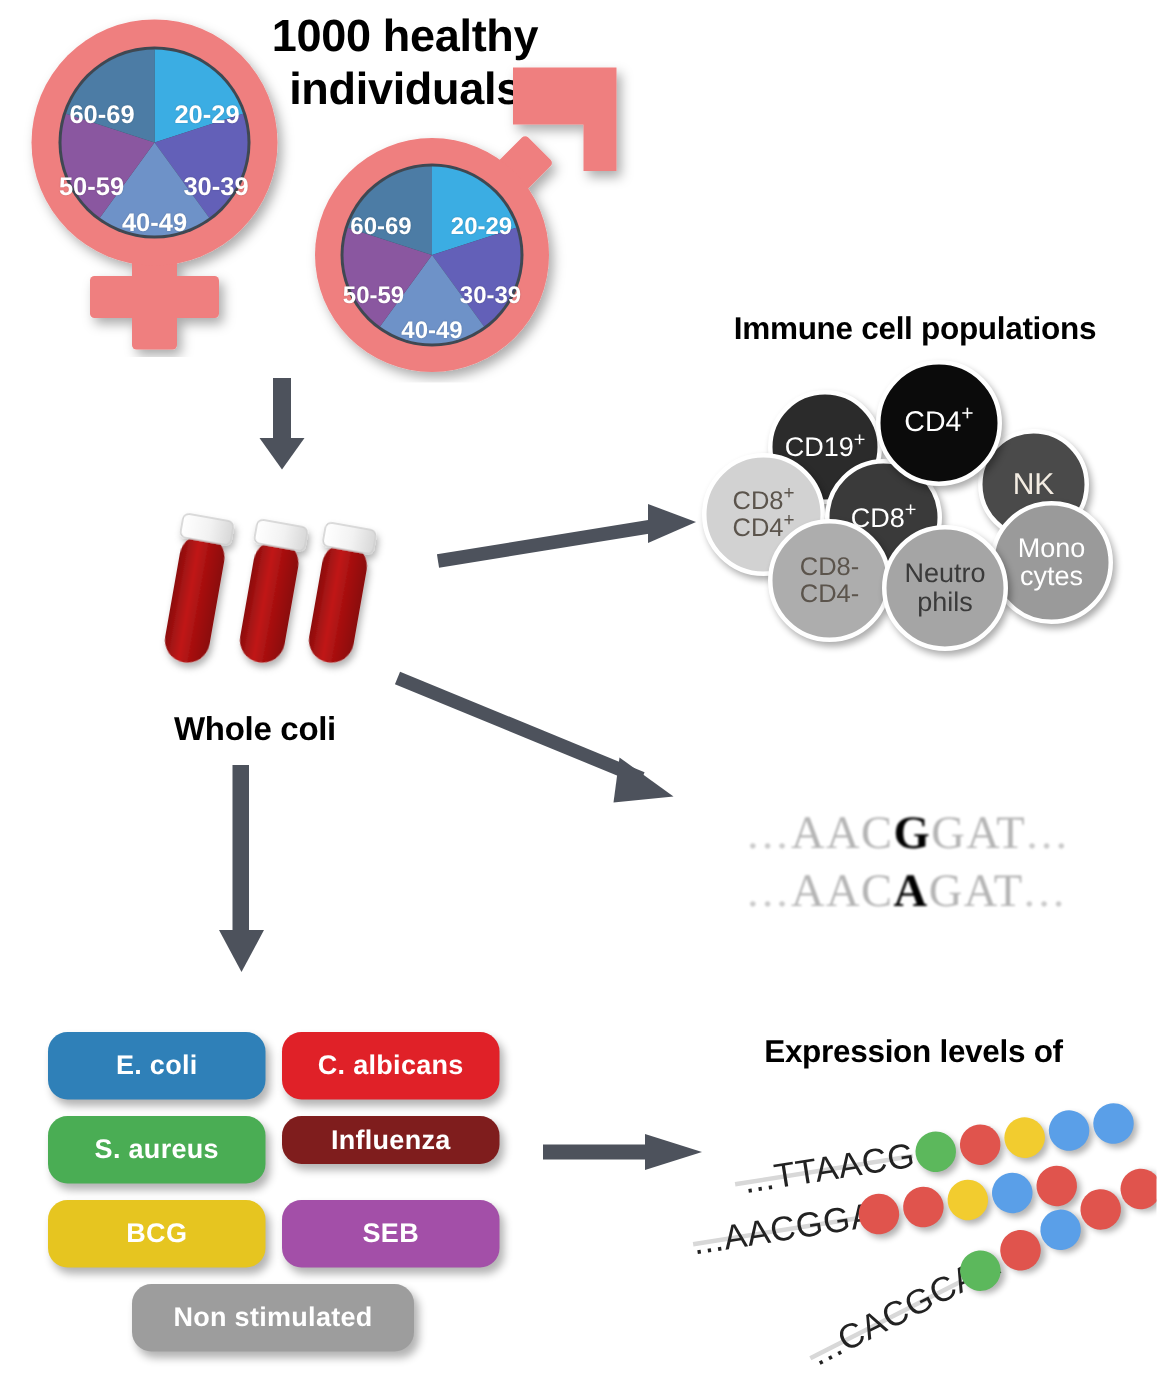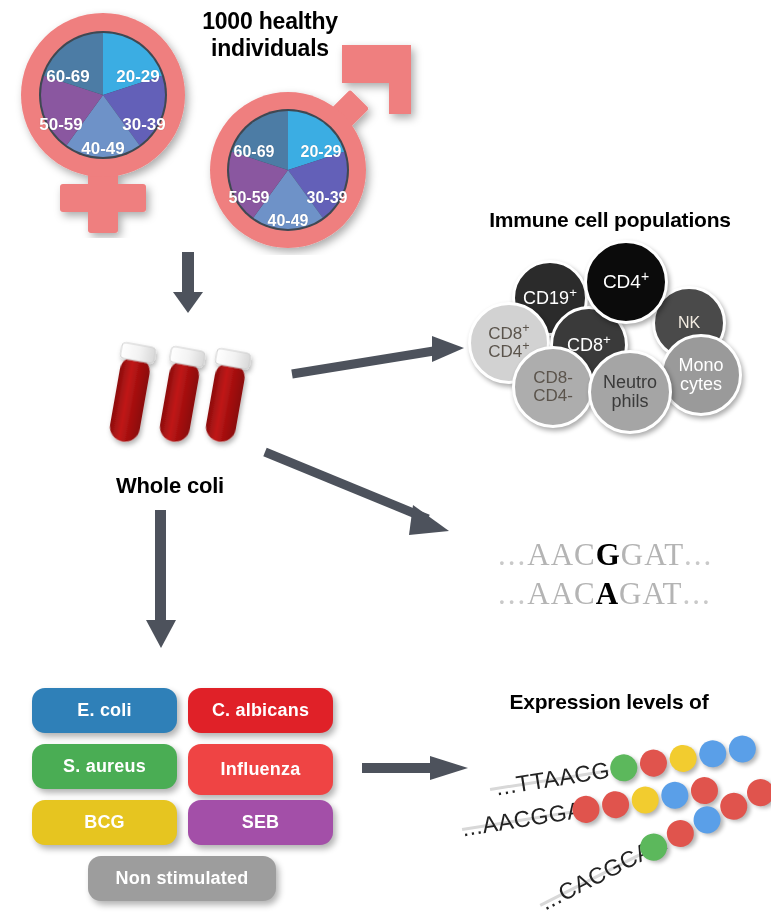--- a/index.html
+++ b/index.html
@@ -112,21 +112,21 @@
     top:50%;
     transform:translateY(-50%);
     box-shadow:2px 3px 4px rgba(0,0,0,.30);
   }
 </style>
 </head>
 <body>
 
 <div class="stage">
 
-  <div class="abs heading" style="left:170px;top:8px;width:200px;font-size:23px;">
+  <div class="abs heading" style="left:170px;top:8px;width:200px;font-size:30px;">
     <div>1000 healthy</div>
     <div>individuals</div>
   </div>
 
   <div class="sym-wrap" style="left:8px;top:8px;width:200px;height:230px;">
     <svg width="200" height="230" viewBox="0 0 200 230">
       <defs>
         <filter id="fsh" x="-30%" y="-30%" width="170%" height="170%">
           <feDropShadow dx="3" dy="4" stdDeviation="4" flood-color="#000" flood-opacity="0.33"></feDropShadow>
         </filter>
@@ -259,21 +259,21 @@
 
   <div class="abs heading" style="left:455px;top:208px;width:310px;font-size:21px;">Immune cell populations</div>
 
   <div class="cells" style="left:468px;top:240px;width:300px;height:190px;">
     <div class="cell" style="left:44px;top:20px;width:76px;height:76px;background:#2b2b2b;color:#fff;font-size:18px;">
       <span>CD19<sup class="sup">+</sup></span>
     </div>
     <div class="cell" style="left:116px;top:0px;width:84px;height:84px;background:#0b0b0b;color:#fff;font-size:19px;z-index:4;">
       <span>CD4<sup class="sup">+</sup></span>
     </div>
-    <div class="cell" style="left:184px;top:46px;width:74px;height:74px;background:#4a4a4a;color:#f3ece2;font-size:16px;z-index:2;">
+    <div class="cell" style="left:184px;top:46px;width:74px;height:74px;background:#4a4a4a;color:#f3ece2;font-size:20px;z-index:2;">
       <span>NK</span>
     </div>
     <div class="cell" style="left:0px;top:62px;width:82px;height:82px;background:#d2d2d2;color:#5b544c;font-size:17px;z-index:3;">
       <span>CD8<sup class="sup">+</sup><br>CD4<sup class="sup">+</sup></span>
     </div>
     <div class="cell" style="left:82px;top:66px;width:78px;height:78px;background:#3a3a3a;color:#fff;font-size:18px;z-index:3;">
       <span>CD8<sup class="sup">+</sup></span>
     </div>
     <div class="cell" style="left:192px;top:94px;width:82px;height:82px;background:#9a9a9a;color:#fff;font-size:18px;z-index:5;">
       <span>Mono<br>cytes</span>
@@ -291,21 +291,21 @@
     <span class="dots">...</span><span>AAC</span><span class="hi">G</span><span>GAT</span><span class="dots">...</span>
   </div>
 
   <div class="snp-seq snp-blur" style="left:498px;top:576px;">
     <span class="dots">...</span><span>AAC</span><span class="hi">A</span><span>GAT</span><span class="dots">...</span>
   </div>
 
   <div class="pill" style="left:32px;top:688px;width:145px;height:45px;background:#2f80b8;">E. coli</div>
   <div class="pill" style="left:188px;top:688px;width:145px;height:45px;background:#e02128;">C. albicans</div>
   <div class="pill" style="left:32px;top:744px;width:145px;height:45px;background:#4aad54;">S. aureus</div>
-  <div class="pill" style="left:188px;top:744px;width:145px;height:51px;background:#ef4444;">Influenza</div>
+  <div class="pill" style="left:188px;top:744px;width:145px;height:32px;background:#7f1d1d;">Influenza</div>
   <div class="pill" style="left:32px;top:800px;width:145px;height:45px;background:#e6c520;">BCG</div>
   <div class="pill" style="left:188px;top:800px;width:145px;height:45px;background:#a34fa8;">SEB</div>
   <div class="pill" style="left:88px;top:856px;width:188px;height:45px;background:#9d9d9d;">Non stimulated</div>
 
   <div class="arrow" style="left:362px;top:752px;width:110px;height:34px;">
     <svg width="110" height="34" viewBox="0 0 110 34">
       <rect x="0" y="11" width="72" height="10" fill="#4d525c"></rect>
       <path d="M68,4 L106,16 L68,28 Z" fill="#4d525c"></path>
     </svg>
   </div>

